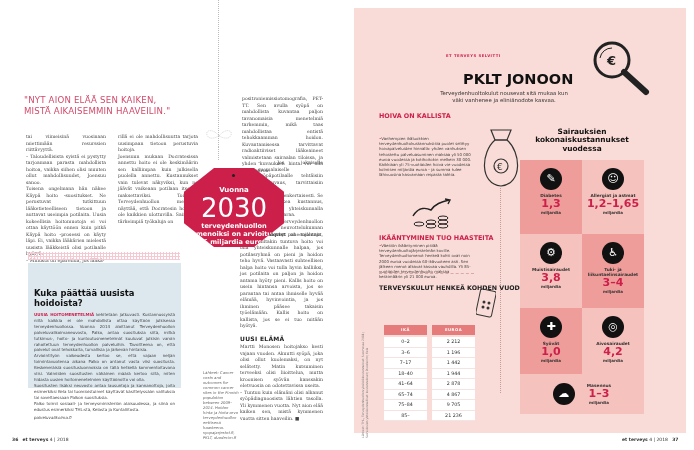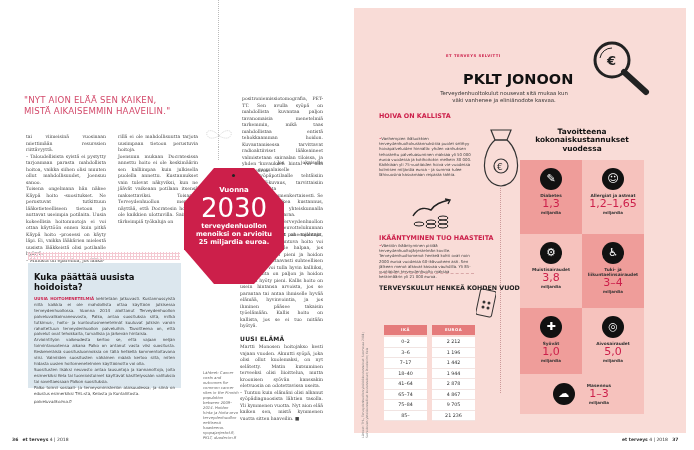--- a/index.html
+++ b/index.html
@@ -13,27 +13,27 @@
 .bow{position:absolute;left:203px;top:128px;width:32px;height:14px}
 .quote{position:absolute;left:24px;top:95px;width:160px;font-family:"DejaVu Sans",sans-serif;font-size:8.6px;line-height:11px;color:#d34a6b;letter-spacing:.2px}
 .col{position:absolute;font-size:4.6px;line-height:6.5px;color:#444;text-align:justify}
 .col p{margin-bottom:0;text-indent:0}
 .col1{left:26px;top:134px;width:80px}
 .col2{left:118px;top:134px;width:80px}
 .col3{left:242px;top:96px;width:81px}
 .col3b{left:258px;top:160px;width:65px}
 .col4{left:240px;top:232px;width:83px}
 .col4 h4{font-family:"DejaVu Sans",sans-serif;font-size:6px;color:#222;margin:6px 0 2px;letter-spacing:.3px}
-.octagon{position:absolute;left:184px;top:168px;width:100px;height:116px;background:#cc1f4a;clip-path:polygon(30% 0,70% 0,100% 30%,100% 70%,70% 100%,30% 100%,0 70%,0 30%);color:#fff;text-align:center;font-family:"DejaVu Sans",sans-serif}
+.octagon{position:absolute;left:184px;top:168px;width:100px;height:79px;background:#cc1f4a;clip-path:polygon(30% 0,70% 0,100% 30%,100% 70%,70% 100%,30% 100%,0 70%,0 30%);color:#fff;text-align:center;font-family:"DejaVu Sans",sans-serif}
 .oct-top{margin-top:18px;font-size:7px;font-weight:bold}
 .oct-year{font-size:26px;font-weight:normal;line-height:28px}
 .oct-rest{font-size:6.6px;font-weight:bold;line-height:8px;padding:0 10px}
 .oct-dot{position:absolute;left:48px;top:6px;width:3px;height:3px;border-radius:50%;background:#222}
 .patternbar{position:absolute;left:28px;top:252px;width:152px;height:8px;background:repeating-linear-gradient(90deg,#f4c9d2 0 1px,transparent 1px 3px),repeating-linear-gradient(0deg,#f4c9d2 0 1px,transparent 1px 3px)}
-.sidebox{position:absolute;left:28px;top:263px;width:153px;height:125px;background:#dce7ee;padding:4px 6px}
+.sidebox{position:absolute;left:28px;top:263px;width:153px;height:125px;background:#dce7ee;padding:20px 6px}
 .sidebox h3{font-family:"DejaVu Sans",sans-serif;font-size:8.4px;font-weight:bold;color:#111;margin:5px 0 4px}
 .sidebox p{font-family:"DejaVu Sans",sans-serif;font-size:4px;line-height:5.9px;color:#444;text-align:justify}
 .sidebox .lead{color:#cc1f4a;font-weight:bold}
 .sidebox .src{font-style:italic;margin-top:3px}
 .footL{position:absolute;left:12px;top:437px;font-family:"DejaVu Sans",sans-serif;font-size:4.5px;color:#333}
 .footL b{font-weight:bold}
 .caption{position:absolute;left:203px;top:370px;width:36px;font-family:"DejaVu Sans",sans-serif;font-size:3.8px;line-height:5px;color:#666;font-style:italic}
 
 .kicker{position:absolute;left:92px;top:45px;font-family:"DejaVu Sans",sans-serif;font-size:3.8px;color:#cc1f4a;font-weight:bold;letter-spacing:.5px}
 .title{position:absolute;left:109px;top:63px;font-family:"DejaVu Sans",sans-serif;font-size:14.5px;font-weight:bold;color:#111}
@@ -55,21 +55,21 @@
 .sourceV{position:absolute;left:7px;top:320px;width:8px;height:110px;font-family:"DejaVu Sans",sans-serif;font-size:3px;color:#777;writing-mode:vertical-rl;transform:rotate(180deg)}
 .sack{position:absolute;left:123px;top:118px;width:48px;height:64px}
 .coins{position:absolute;left:55px;top:190px;width:45px;height:32px}
 .calc{position:absolute;left:122px;top:280px;width:20px;height:30px}
 .dotline{position:absolute;left:146px;top:180px;height:205px;border-left:1px dotted #c99}
 .dis-title{position:absolute;left:168px;top:120px;width:120px;text-align:center;font-family:"DejaVu Sans",sans-serif;font-weight:bold;font-size:7.4px;line-height:8.4px;color:#111}
 .grid{position:absolute;left:166px;top:152px;width:124px;height:255px}
 .cell{position:absolute;width:62px;text-align:center;font-family:"DejaVu Sans",sans-serif}
 .cell .ic{width:22px;height:22px;border-radius:50%;background:#111;margin:8px auto 3px;position:relative}
 .cell .lab{font-size:4.3px;font-weight:bold;color:#333;line-height:5px}
-.cell .val{font-size:11px;font-weight:normal;color:#cc1f4a;line-height:12px}
+.cell .val{font-size:11px;font-weight:bold;color:#cc1f4a;line-height:12px}
 .cell .unit{font-size:4px;font-weight:bold;color:#333}
 .c-dark{background:#ef9d9a}
 .c-light{background:#f6c2bd}
 .footR{position:absolute;left:275px;top:437px;font-family:"DejaVu Sans",sans-serif;font-size:4.5px;color:#333}
 .footR b{font-weight:bold}
 .icon-glyph{position:absolute;left:0;top:0;width:22px;height:22px;color:#fff;font-size:11px;line-height:22px;text-align:center}
 </style>
 </head>
 <body>
 
@@ -203,21 +203,21 @@
             <div class="tcell">1 944</div>
             <div class="tcell">2 878</div>
             <div class="tcell">4 867</div>
             <div class="tcell">9 705</div>
             <div class="tcell">21 236</div>
           </div>
       </div>
 
       <div class="sourceV">Lähteet: THL, Terveydenhuollon yksikkökustannukset Suomessa 2011; Sairauksien yhteiskunnalliset kustannukset; Duodecim; Kela</div>
 
-      <div class="dis-title">Tavoitteena kokonaiskustannukset vuodessa</div>
+      <div class="dis-title">Sairauksien kokonaiskustannukset vuodessa</div>
       <div class="grid" id="disGrid">
           <div class="cell c-dark" style="left: 0px; top: 0px; height: 74px;">
             <div class="ic">
               <div class="icon-glyph">✎</div>
             </div>
             <div class="lab">Diabetes</div>
             <div class="val">1,3</div>
             <div class="unit">miljardia</div>
           </div>
           <div class="cell c-light" style="left: 62px; top: 0px; height: 74px;">
@@ -250,21 +250,21 @@
             </div>
             <div class="lab">Syövät</div>
             <div class="val">1,0</div>
             <div class="unit">miljardia</div>
           </div>
           <div class="cell c-light" style="left: 62px; top: 148px; height: 66px;">
             <div class="ic">
               <div class="icon-glyph">◎</div>
             </div>
             <div class="lab">Aivosairaudet</div>
-            <div class="val">5,0</div>
+            <div class="val">4,2</div>
             <div class="unit">miljardia</div>
           </div>
           <div class="cell c-light" style="left: 0px; top: 214px; width: 124px; height: 40px; display: flex; align-items: center; justify-content: center; gap: 12px;">
             <div class="ic" style="margin: 0px;">
               <div class="icon-glyph">☁</div>
             </div>
             <div>
               <div class="lab">Masennus</div>
               <div class="val">1–3</div>
               <div class="unit">miljardia</div>

